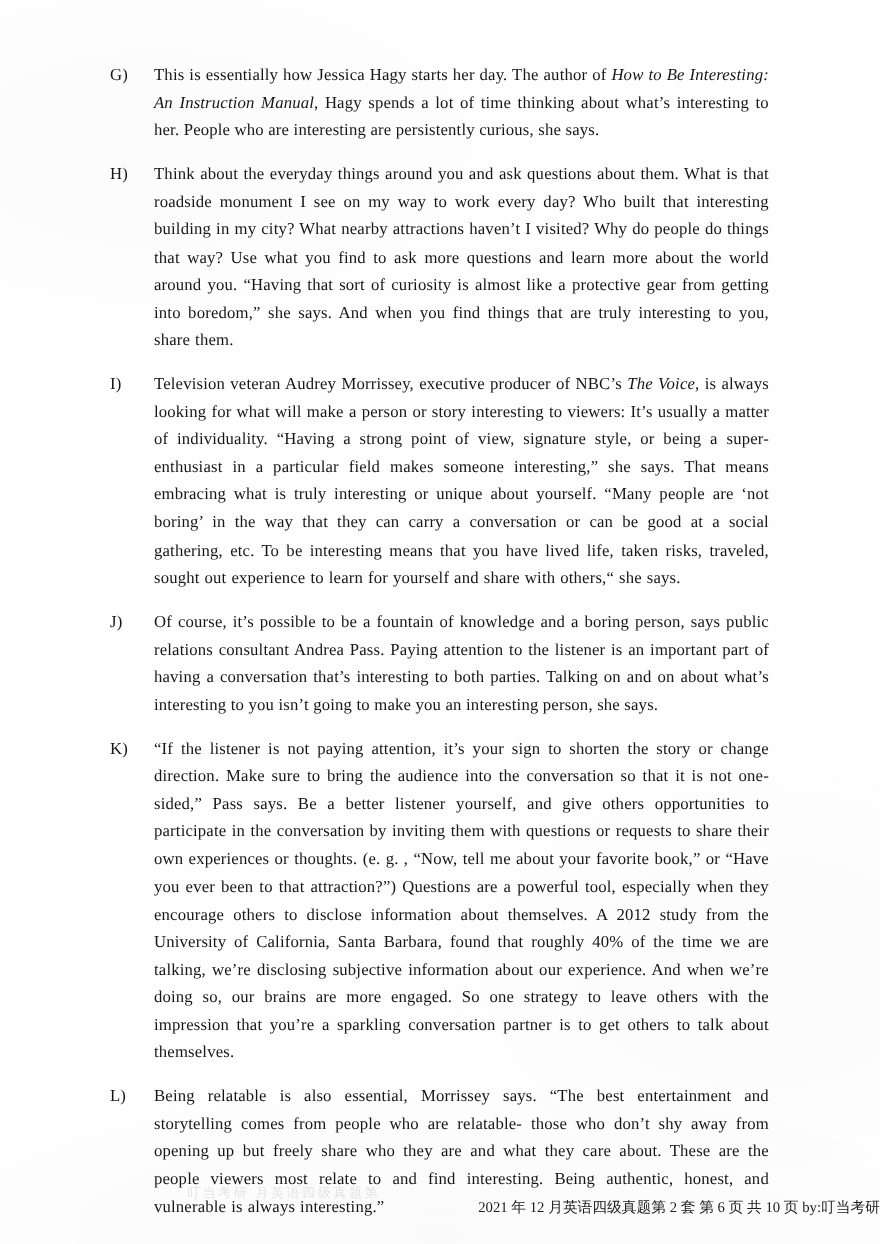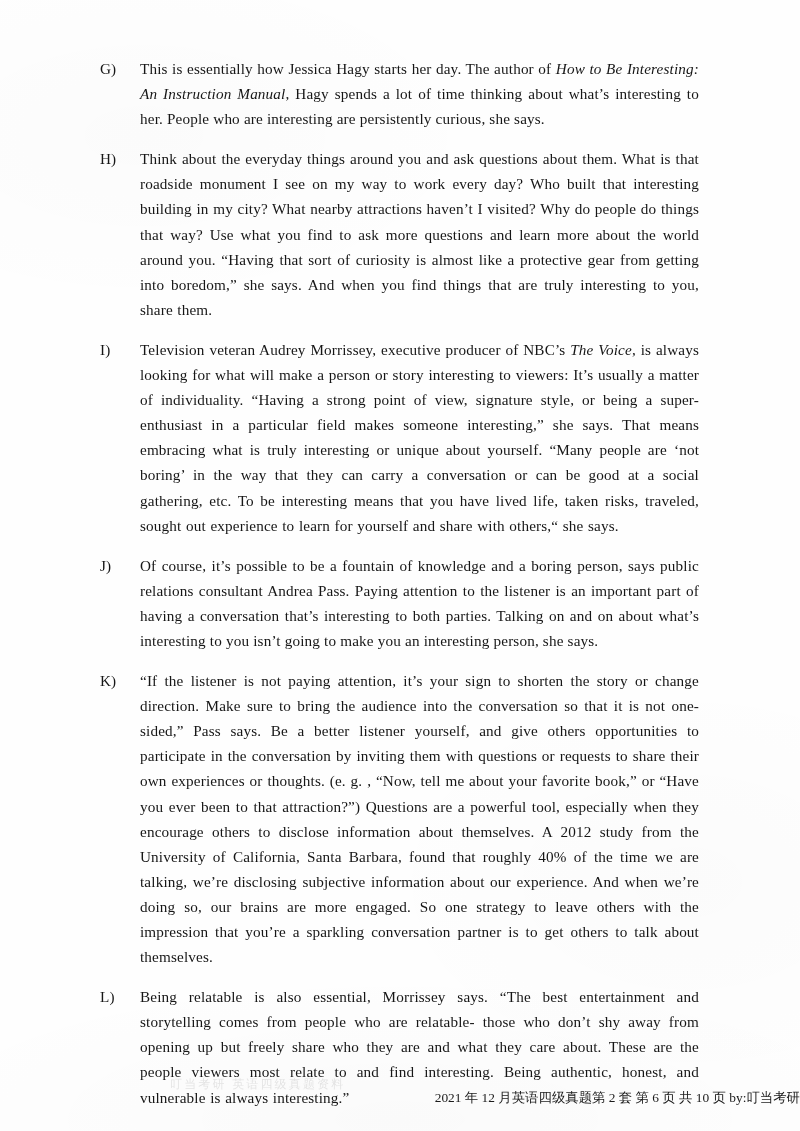--- a/index.html
+++ b/index.html
@@ -151,16 +151,16 @@
       <span class="ptext">“If the listener is not paying attention, it’s your sign to shorten the story or change direction. Make sure to bring the audience into the conversation so that it is not one-sided,” Pass says. Be a better listener yourself, and give others opportunities to participate in the conversation by inviting them with questions or requests to share their own experiences or thoughts. (e. g. , “Now, tell me about your favorite book,” or “Have you ever been to that attraction?”) Questions are a powerful tool, especially when they encourage others to disclose information about themselves. A 2012 study from the University of California, Santa Barbara, found that roughly 40% of the time we are talking, we’re disclosing subjective information about our experience. And when we’re doing so, our brains are more engaged. So one strategy to leave others with the impression that you’re a sparkling conversation partner is to get others to talk about themselves.</span>
     </div>
 
     <div class="para loose">
       <span class="marker">L)</span>
       <span class="ptext">Being relatable is also essential, Morrissey says. “The best entertainment and storytelling comes from people who are relatable- those who don’t shy away from opening up but freely share who they are and what they care about. These are the people viewers most relate to and find interesting. Being authentic, honest, and vulnerable is always interesting.”</span>
     </div>
 
   </div>
 
-  <div id="watermark">叮当考研 英语四级真题资料</div>
+  <div id="watermark">叮当考研 月英语四级真题第</div>
 
   <div id="footer">2021 年 12 月英语四级真题第 2 套 第 6 页 共 10 页 by:叮当考研</div>
 </div>
 
 </body></html>

